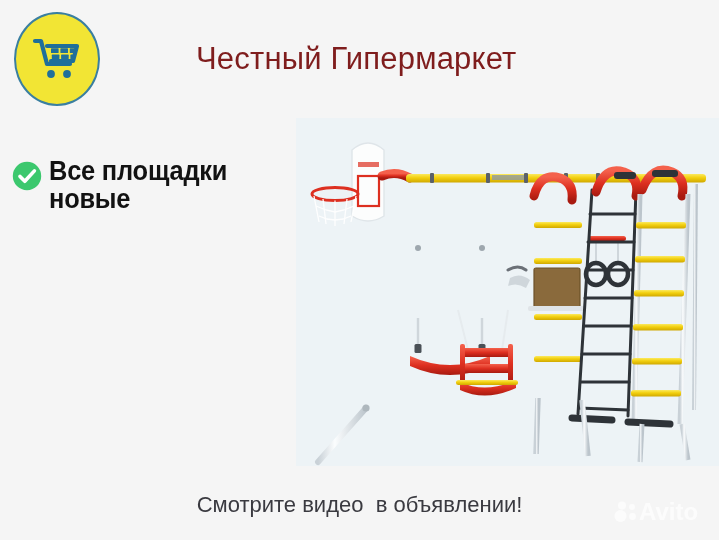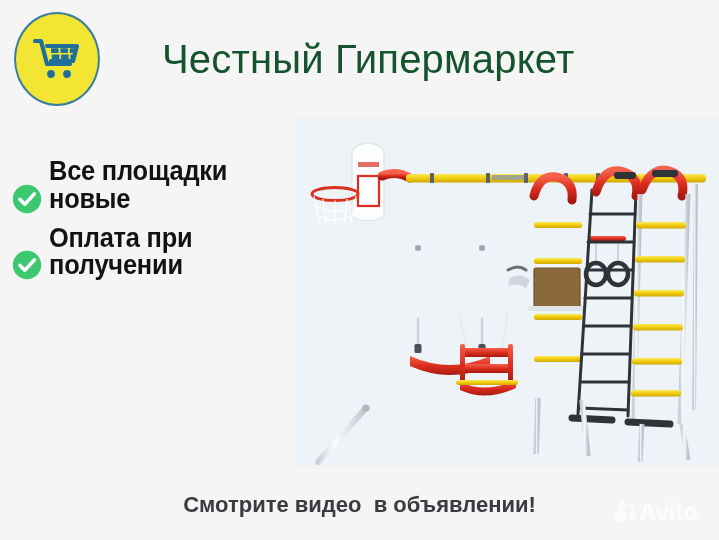--- a/index.html
+++ b/index.html
@@ -31,37 +31,37 @@
     border-radius:50%;
     background:#f2e534;
     border:2px solid #3a7fa0;
     display:flex;
     align-items:center;
     justify-content:center;
     flex:none;
   }
   .logo-badge svg{ display:block; }
   .brand-title{
-    margin-left:62px;
-    font-size:40px;
+    margin-left:96px;
+    font-size:31px;
     font-weight:400;
-    color:#14532d;
+    color:#7f1d1d;
     letter-spacing:.2px;
     white-space:nowrap;
   }
 
   
   .features{
     position:absolute;
     left:12px; top:158px;
     width:296px;
   }
   .feature{
     display:flex;
-    align-items:flex-end;
+    align-items:flex-start;
     margin-bottom:11px;
   }
   .check-icon{
     flex:none;
     width:30px; height:30px;
     margin-top:3px;
     margin-right:7px;
   }
   .check-icon svg{ display:block; }
   .feature-label{
@@ -85,21 +85,21 @@
   }
   .photo svg{ display:block; width:100%; height:100%; }
 
   
   .footer-note{
     position:absolute;
     left:0; top:492px;
     width:719px;
     text-align:center;
     font-size:22px;
-    font-weight:700;
+    font-weight:400;
     color:#3a3a40;
     white-space:pre;
   }
   .watermark{
     position:absolute;
     right:14px; bottom:14px;
     display:flex;
     align-items:center;
     opacity:.72;
   }
@@ -141,29 +141,20 @@
     <div class="feature">
       <span class="check-icon">
         <svg width="30" height="30" viewBox="0 0 30 30">
           <circle cx="15" cy="15" r="14.2" fill="#3cc86e"></circle>
           <path d="M8 15.4 l4.8 4.9 L22.4 9.9" fill="none" stroke="#ffffff" stroke-width="3.6" stroke-linecap="round" stroke-linejoin="round"></path>
         </svg>
       </span>
       <span class="feature-label">Все площадки новые</span>
     </div>
 
-    <div class="feature">
-      <span class="check-icon">
-        <svg width="30" height="30" viewBox="0 0 30 30">
-          <circle cx="15" cy="15" r="14.2" fill="#3cc86e"></circle>
-          <path d="M8 15.4 l4.8 4.9 L22.4 9.9" fill="none" stroke="#ffffff" stroke-width="3.6" stroke-linecap="round" stroke-linejoin="round"></path>
-        </svg>
-      </span>
-      <span class="feature-label">Оплата при получении</span>
-    </div>
 
   </div>
 
   <div class="photo">
     <svg viewBox="0 0 423 348" preserveAspectRatio="none">
       <defs>
         <linearGradient id="poleg" x1="0" y1="0" x2="1" y2="0">
           <stop offset="0" stop-color="#c9d1d7"></stop>
           <stop offset=".35" stop-color="#fbfdfe"></stop>
           <stop offset="1" stop-color="#bcc5cc"></stop>

